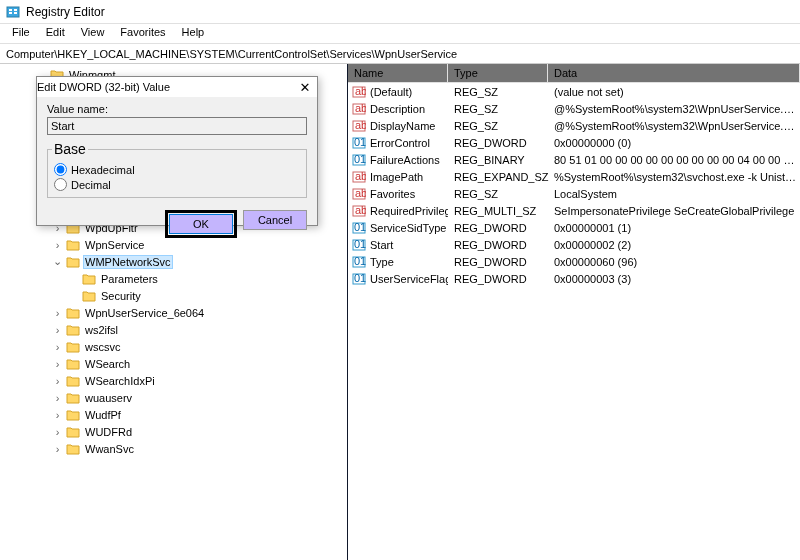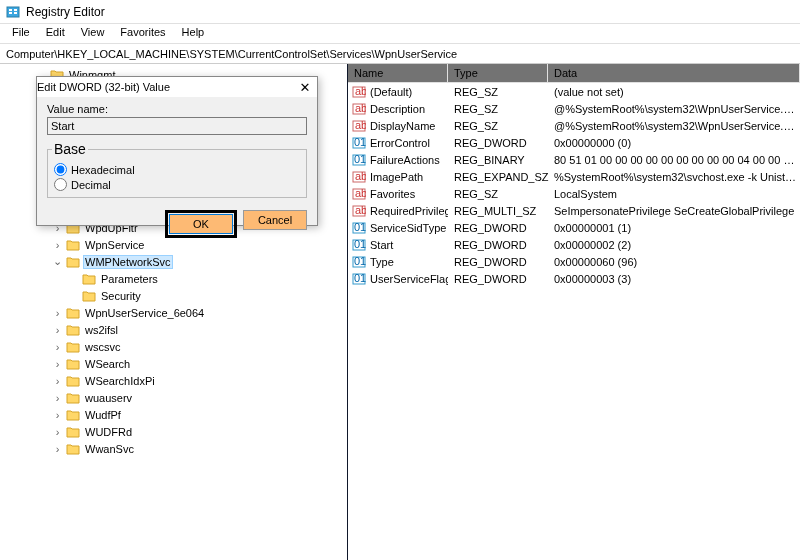--- a/index.html
+++ b/index.html
@@ -43,21 +43,21 @@
 .drow { display: flex; gap: 10px; margin-top: 6px; }
 .dcol-left { width: 112px; }
 .dcol-right { flex: 1; }
 .value-data-box { border: 3px solid #000; padding: 1px; }
 .value-data-box input { width: 100%; height: 16px; border: 1px solid #7a7a7a; padding: 0 3px; font-size: 11px; }
 .fieldset { border: 1px solid #bbb; padding: 4px 6px 6px; }
 .fieldset-legend { font-size: 14px; padding: 0 2px; margin-left: -2px; }
 .radio-row { display: flex; align-items: center; gap: 4px; margin-top: 2px; }
 .radio-row input { margin: 0; }
 .dialog-buttons { display: flex; justify-content: flex-end; gap: 6px; padding: 6px 10px 8px; }
-.btn { width: 64px; height: 20px; border: 1px solid #999; background: #fdba74; font-size: 11px; cursor: default; display: flex; align-items: center; justify-content: center; }
+.btn { width: 64px; height: 20px; border: 1px solid #999; background: #c4b5fd; font-size: 11px; cursor: default; display: flex; align-items: center; justify-content: center; }
 .btn-ok-wrap { border: 3px solid #000; padding: 1px; }
 .btn-ok-wrap .btn { border: 1px solid #0078d7; }
 </style>
 </head>
 <body>
 
 <div class="window">
 
   <div class="titlebar">
     <span class="titlebar-icon">

